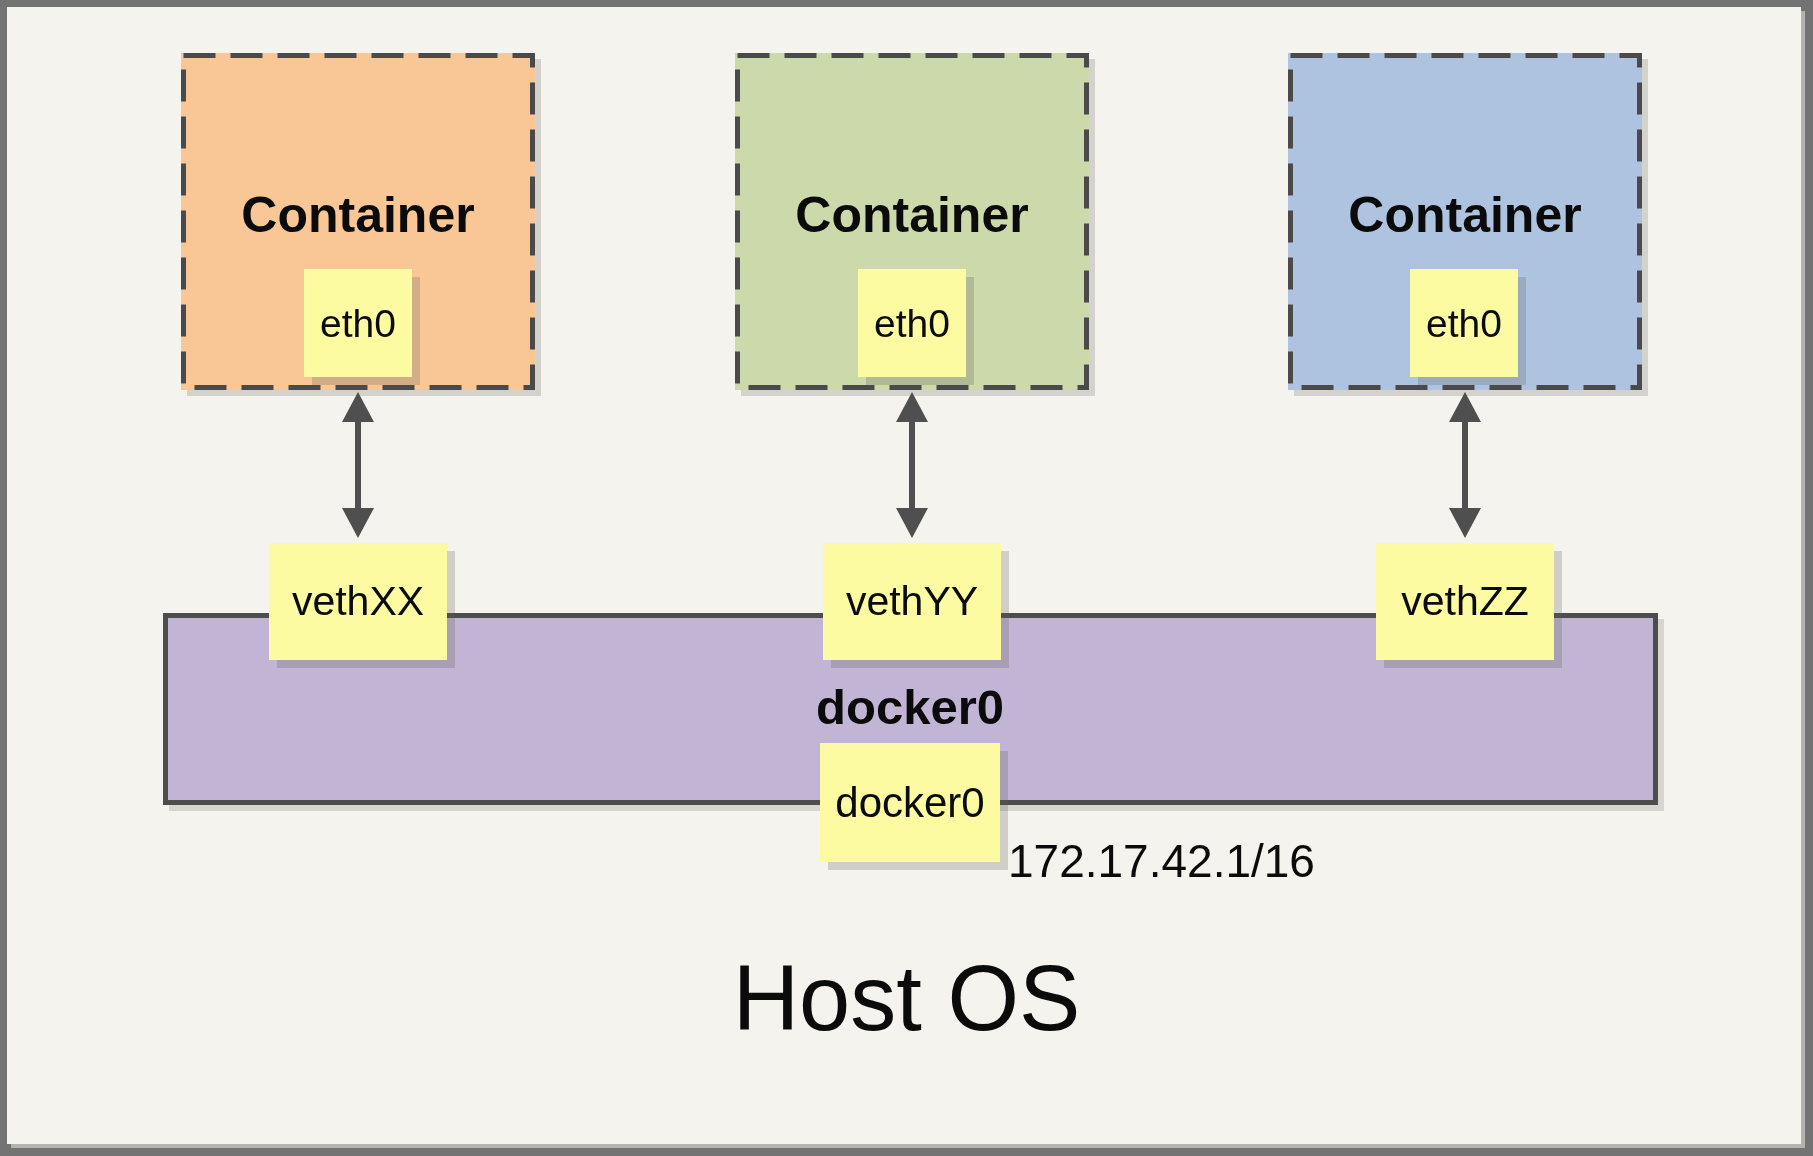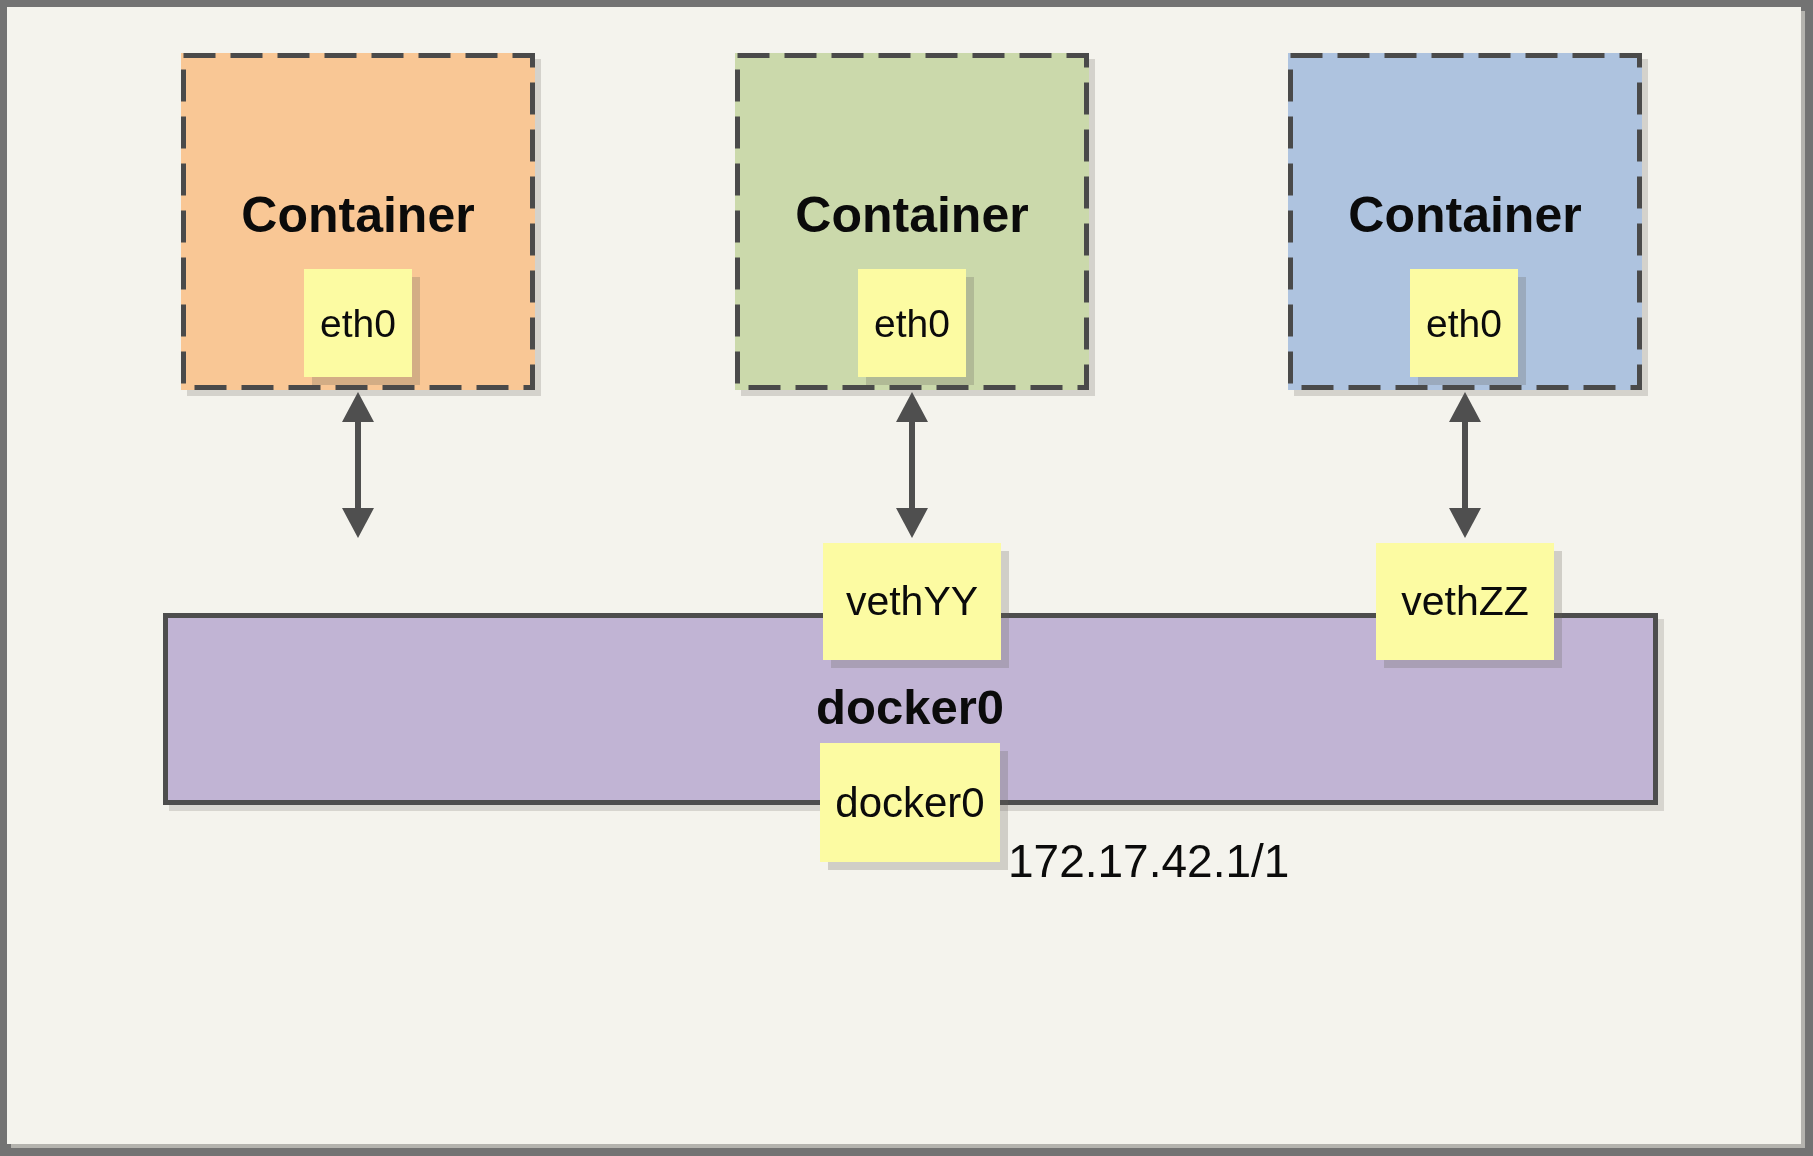--- a/index.html
+++ b/index.html
@@ -178,20 +178,22 @@
     <polygon points="22,3 6,33 38,33" fill="#4f4f4f"></polygon>
     <polygon points="22,149 6,119 38,119" fill="#4f4f4f"></polygon>
   </svg>
 
   <div class="chip eth e0" style="background-color: rgb(252, 251, 162);">eth0</div>
   <div class="chip eth e1" style="background-color: rgb(252, 251, 162);">eth0</div>
   <div class="chip eth e2" style="background-color: rgb(252, 251, 162);">eth0</div>
 
   <div class="bridge-bar" style="background-color: rgb(193, 180, 212);"></div>
 
+  <div class="chip veth v0" style="background-color: rgb(252, 251, 162);">vethXX</div>
   <div class="chip veth v2" style="background-color: rgb(252, 251, 162);">vethZZ</div>
   <div class="chip veth v1" style="background-color: rgb(252, 251, 162);">vethYY</div>
 
   <div class="bridge-title">docker0</div>
   <div class="chip bridge-chip" style="background-color: rgb(252, 251, 162);">docker0</div>
-  <div class="ip-label">172.17.42.1/1</div>
+  <div class="ip-label">172.17.42.1/16</div>
 
+  <div class="host-title">Host OS</div>
 </div>
 
 </body></html>

